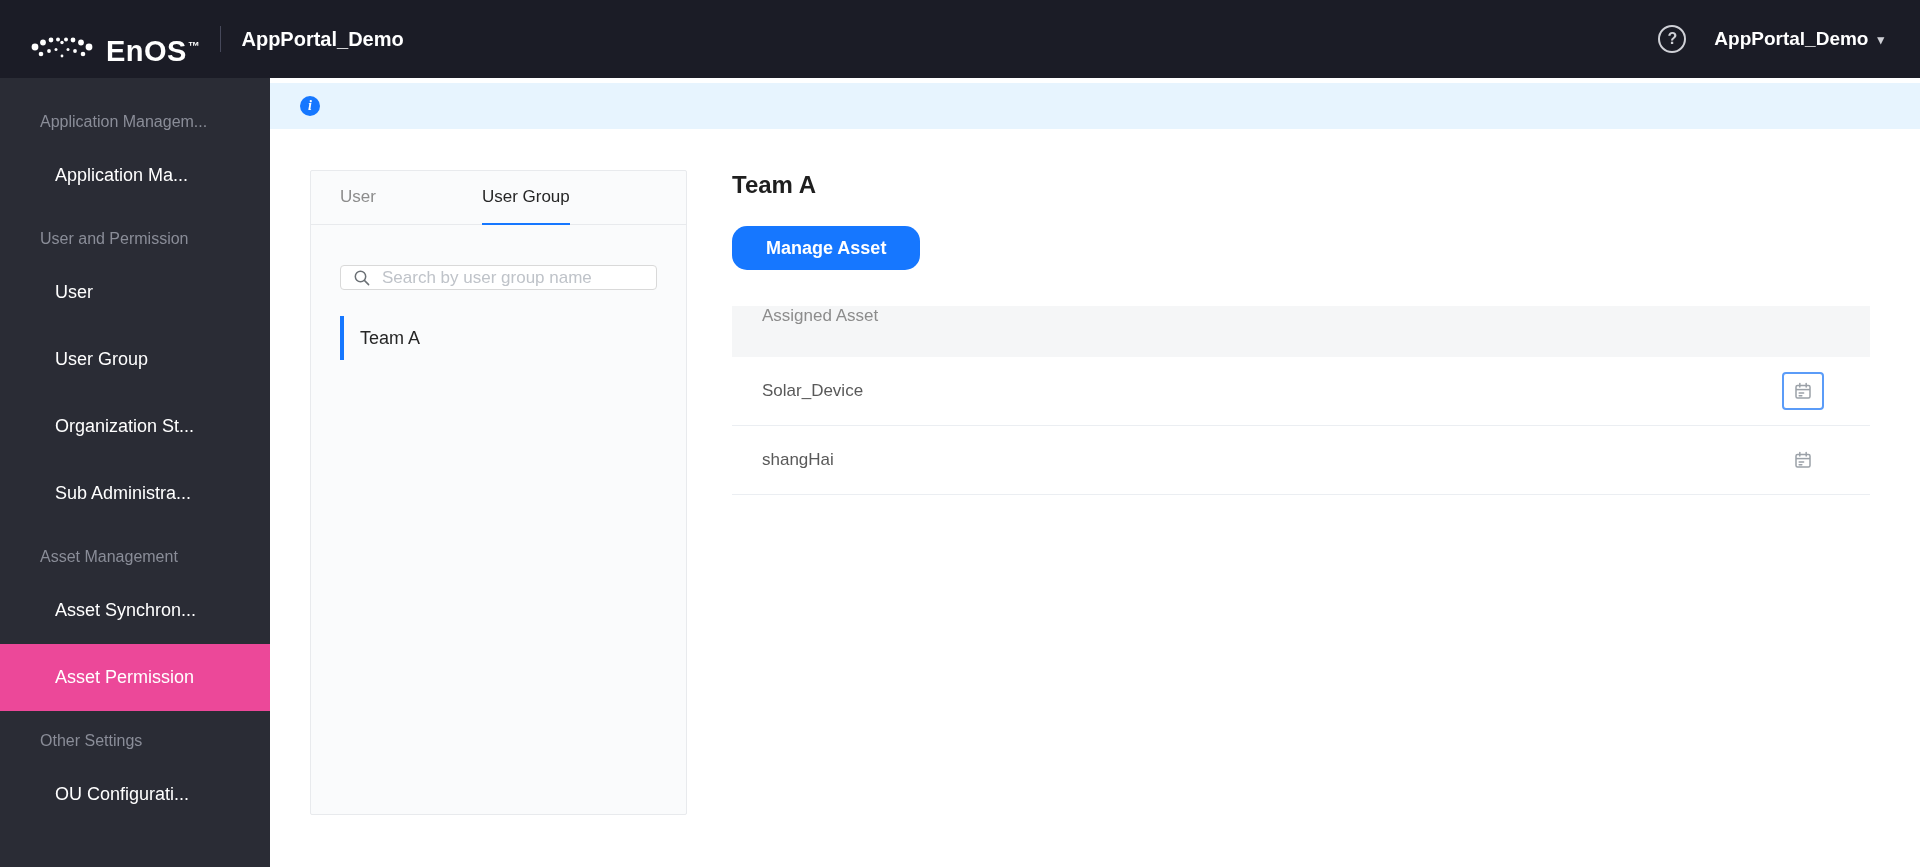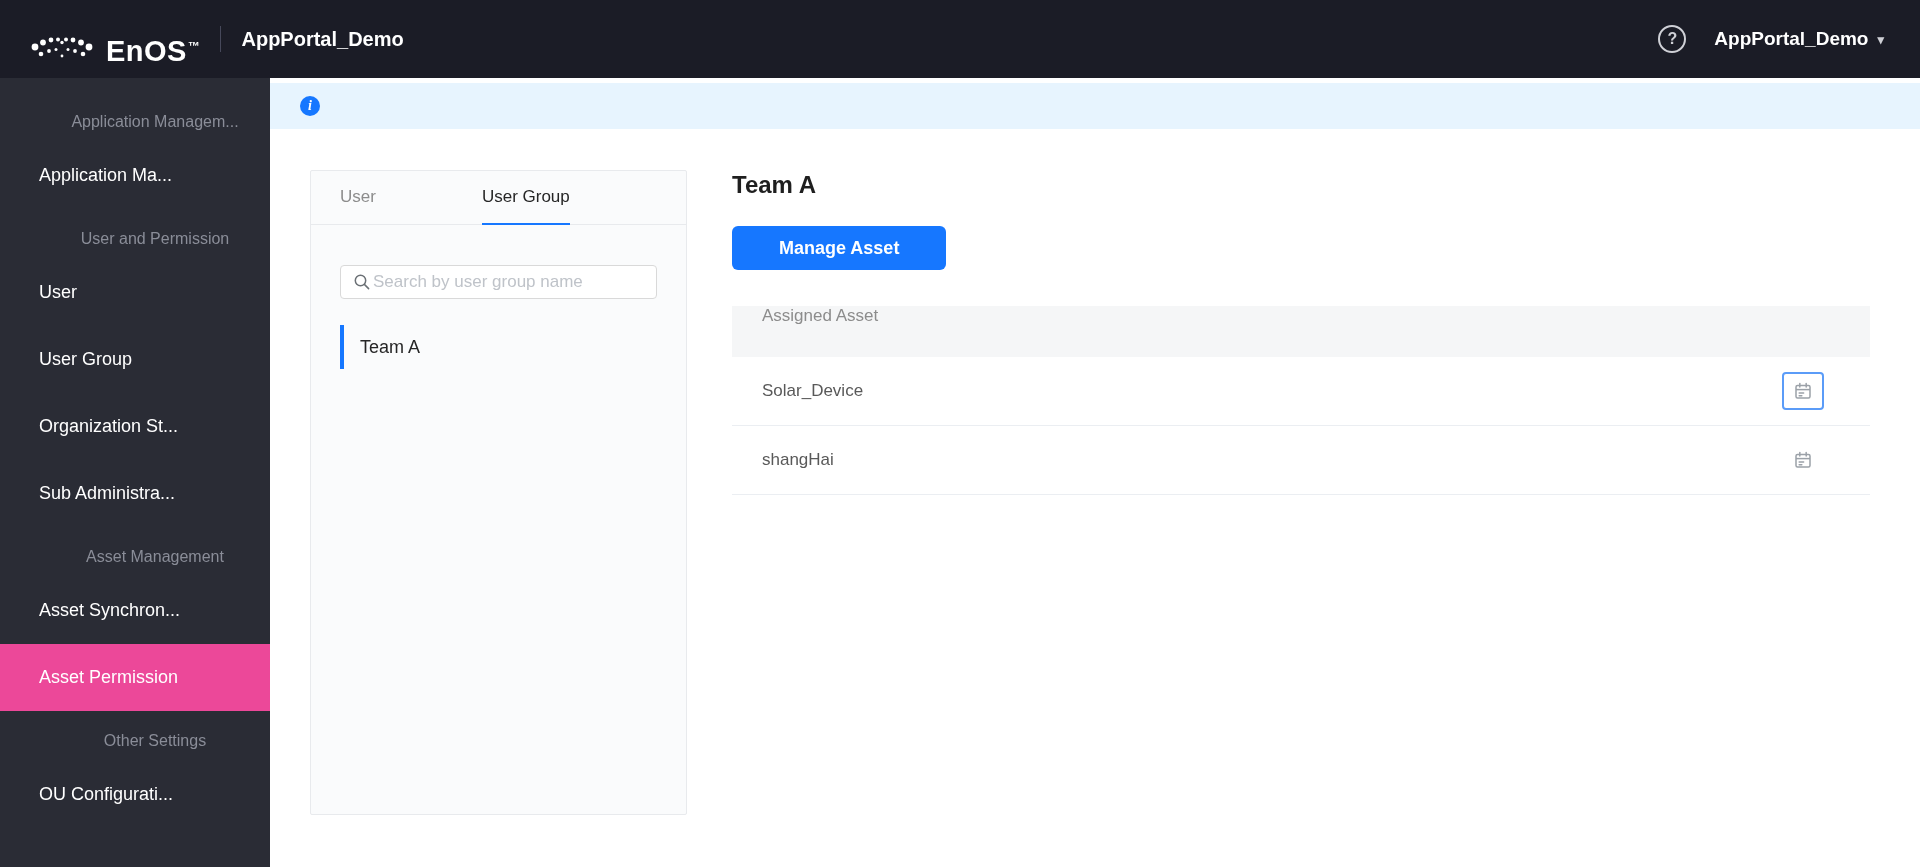--- a/index.html
+++ b/index.html
@@ -20,49 +20,49 @@
   .tb-right { margin-left: auto; display: flex; align-items: center; gap: 28px; }
   .help { width: 28px; height: 28px; border: 2px solid #cfd0d6; border-radius: 50%; display: flex; align-items: center; justify-content: center; font-size: 16px; font-weight: bold; color: #cfd0d6; cursor: pointer; }
   .account { display: flex; align-items: center; gap: 9px; font-size: 19px; font-weight: 600; cursor: pointer; }
   .caret { font-size: 13px; color: #cfd0d6; line-height: 1; }
 
   
   .page-body { flex: 1; display: flex; min-height: 0; }
 
   
   .sidebar { flex: 0 0 270px; width: 270px; background: #2a2c35; padding-top: 14px; overflow: hidden; }
-  .side-title { margin-top: 10px; height: 40px; line-height: 40px; padding-left: 40px; font-size: 16px; color: #8a8d98; white-space: nowrap; text-align: center; }
-  .side-item { height: 67px; line-height: 67px; padding-left: 39px; font-size: 18px; color: #ffffff; white-space: nowrap; cursor: pointer; }
+  .side-title { margin-top: 10px; height: 40px; line-height: 40px; padding-left: 40px; font-size: 16px; color: #8a8d98; white-space: nowrap; }
+  .side-item { height: 67px; line-height: 67px; padding-left: 55px; font-size: 18px; color: #ffffff; white-space: nowrap; cursor: pointer; }
   .side-item.active { background: #ec4899; }
 
   
   .main { flex: 1; display: flex; flex-direction: column; min-width: 0; background: #fff; }
   .banner { margin-top: 5px; flex: 0 0 46px; height: 46px; background: #e7f4fe; display: flex; align-items: center; padding: 0 30px; gap: 13px; }
   .info-ic { width: 20px; height: 20px; border-radius: 50%; background: #1677ff; color: #fff; font-size: 14px; font-weight: bold; font-style: italic; display: flex; align-items: center; justify-content: center; font-family: "Liberation Serif", serif; flex: 0 0 20px; }
   .banner-text { font-size: 17px; color: #333333; }
 
   .content { flex: 1; display: flex; align-items: flex-start; padding: 41px 50px 0 40px; min-height: 0; }
 
   
   .card { flex: 0 0 377px; width: 377px; height: 645px; border: 1px solid #e8eaed; border-radius: 2px; background: #fafbfc; }
   .tabs { height: 54px; display: flex; align-items: stretch; padding: 0 29px; gap: 106px; border-bottom: 1px solid #e8eaed; }
   .tab { display: flex; align-items: center; font-size: 17px; color: #8c8c8c; border-bottom: 2px solid transparent; margin-bottom: -1px; cursor: pointer; white-space: nowrap; }
   .tab.active { color: #262626; border-bottom-color: #1677ff; }
-  .search { margin: 40px 29px 0; height: 34px; border: 1px solid #d9d9d9; border-radius: 4px; background: #fff; display: flex; align-items: center; padding: 0 12px; }
+  .search { margin: 40px 29px 0; height: 25px; border: 1px solid #d9d9d9; border-radius: 4px; background: #fff; display: flex; align-items: center; padding: 0 12px; gap: 9px; }
   .search svg { flex: 0 0 18px; }
   .search input { border: 0; outline: 0; flex: 1; font-size: 17px; color: #333; background: transparent; font-family: inherit; min-width: 0; }
   .search input::placeholder { color: #bfc3c9; }
   .group-item { margin-top: 26px; height: 44px; display: flex; align-items: center; cursor: pointer; }
   .group-bar { width: 4px; height: 44px; background: #1677ff; margin-left: 29px; flex: 0 0 4px; }
   .group-name { font-size: 18px; color: #262626; margin-left: 16px; }
 
   
   .detail { flex: 1; margin-left: 45px; min-width: 0; }
   .detail-title { font-size: 24px; font-weight: 600; color: #1f1f1f; line-height: 30px; margin: 0 0 26px 0; }
-  .manage-btn { height: 44px; padding: 0 47px; background: #1677ff; color: #fff; font-size: 18px; font-weight: 600; border: 0; border-radius: 6px; cursor: pointer; font-family: inherit; }
+  .manage-btn { height: 44px; padding: 0 34px; background: #1677ff; color: #fff; font-size: 18px; font-weight: 600; border: 0; border-radius: 15px; cursor: pointer; font-family: inherit; }
   .asset-table { margin-top: 36px; }
   .t-head { height: 51px; background: #f5f6f7; display: flex; align-items: flex-start; padding: 0 30px; font-size: 17px; color: #8c8c8c; }
   .t-row { height: 69px; display: flex; align-items: center; padding: 0 40px 0 30px; border-bottom: 1px solid #ebeef2; font-size: 17px; color: #595959; background: #fff; }
   .t-name { flex: 1; }
   .icon-btn { width: 42px; height: 38px; display: flex; align-items: center; justify-content: center; border: 2px solid transparent; border-radius: 4px; cursor: pointer; margin-right: 6px; background: transparent; padding: 0; }
   .icon-btn.focused { border-color: #5b9cf8; }
 </style>
 </head>
 <body>
 

